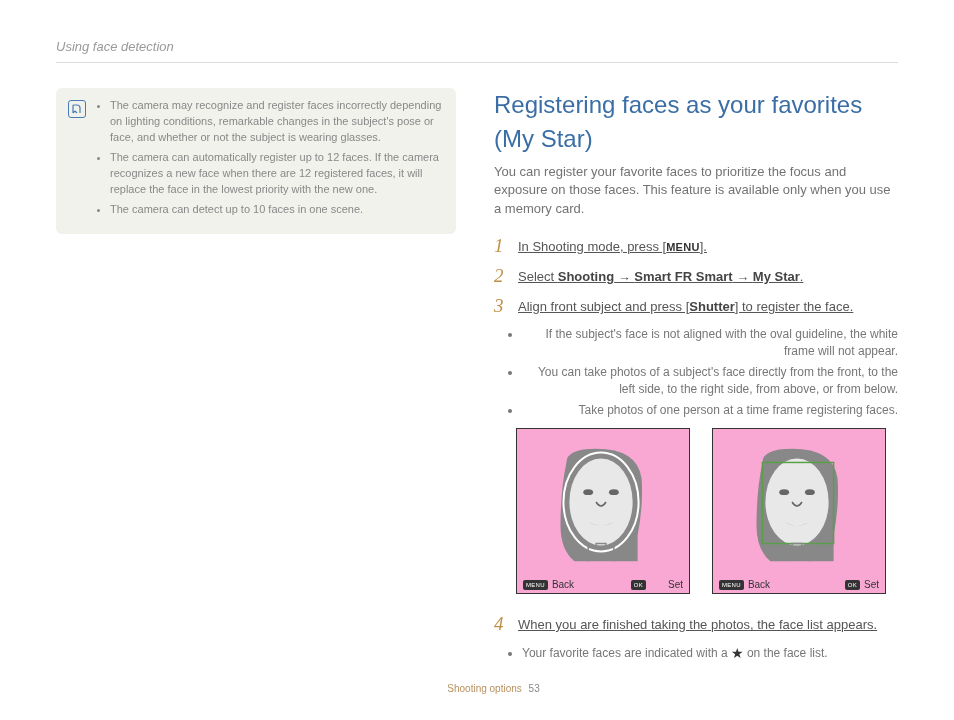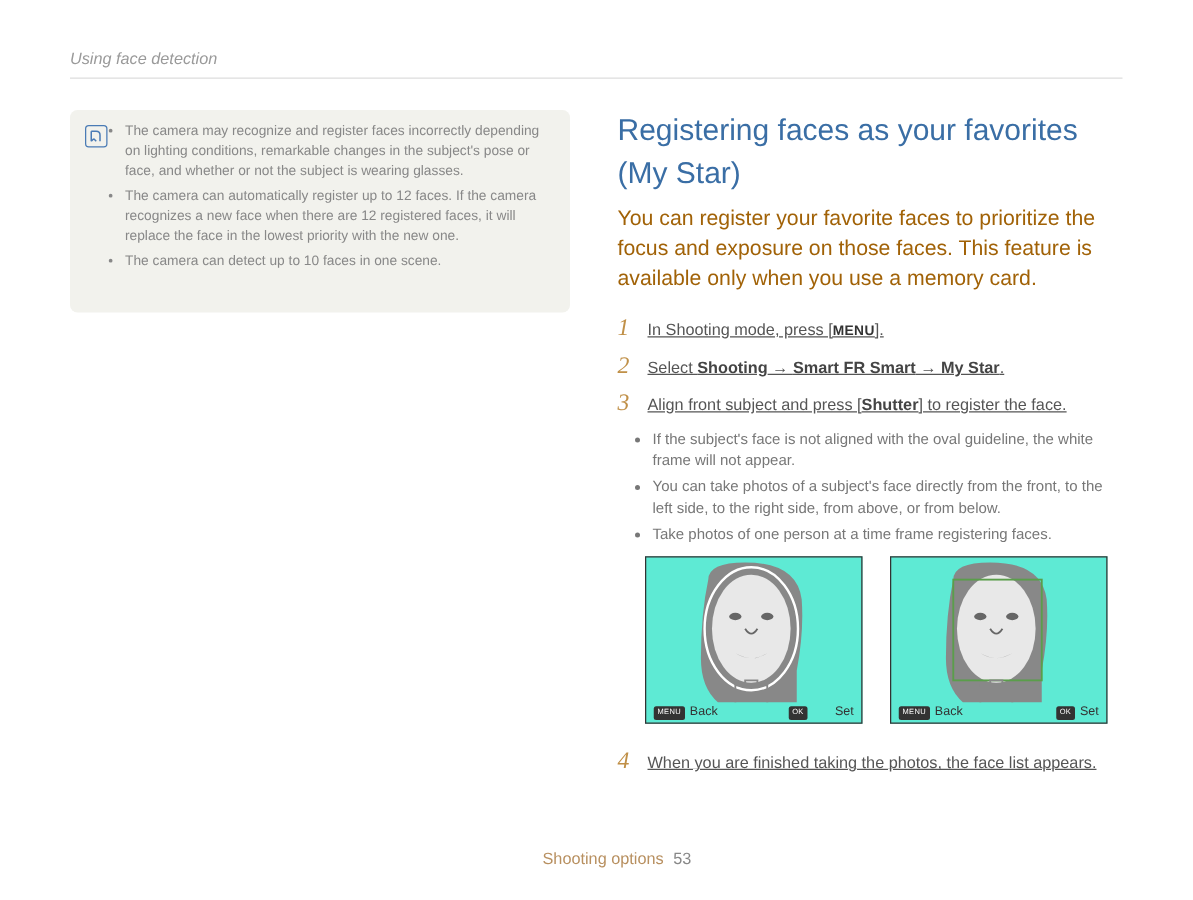--- a/index.html
+++ b/index.html
@@ -44,22 +44,23 @@
   .col-left {
     width: 400px;
     flex-shrink: 0;
   }
   .col-right {
     flex: 1;
   }
   .note-box {
     background: #f2f2ed;
     border-radius: 6px;
-    padding: 10px 14px 28px 12px;
-    display: flex;
+    padding: 10px 14px 12px 12px;
+    display: flex;
+    gap: 10px;
     font-size: 11px;
     color: #888;
     line-height: 1.45;
   }
   .note-icon {
     width: 18px;
     height: 18px;
     border: 1.5px solid #4a7bb5;
     border-radius: 3px;
     display: flex;
@@ -77,22 +78,22 @@
   .note-box li {
     margin-bottom: 4px;
   }
   .heading {
     color: #3a6ea5;
     font-size: 24px;
     font-weight: 400;
     margin-bottom: 8px;
   }
   .intro {
-    color: #a16207;
-    font-size: 17px;
+    color: #737373;
+    font-size: 13px;
     margin-bottom: 18px;
   }
   .steps { }
   .step {
     display: flex;
     gap: 8px;
     margin-bottom: 10px;
   }
   .step-num {
     color: #c09048;
@@ -113,32 +114,32 @@
   }
   .step-body b { color: #444; font-weight: 700; }
   .sub-bullets {
     list-style: disc;
     padding-left: 28px;
     font-size: 12px;
     color: #777;
     margin-top: 6px;
     margin-bottom: 10px;
   }
-  .sub-bullets li { margin-bottom: 4px; }
+  .sub-bullets li { margin-bottom: 4px; text-align: right; }
   .screens {
     display: flex;
     gap: 22px;
     margin: 8px 0 20px 22px;
   }
   .screen {
     width: 174px;
-    height: 134px;
+    height: 166px;
     border: 1px solid #333;
     position: relative;
-    background: #5eead4;
+    background: #f9a8d4;
     overflow: hidden;
   }
   .face-svg {
     display: block;
     width: 100%;
     height: calc(100% - 16px);
   }
   .screen-bar {
     position: absolute;
     bottom: 0;
@@ -175,21 +176,21 @@
     font-size: 12px;
     color: #777;
     margin-top: 6px;
   }
   .footer {
     position: absolute;
     bottom: 24px;
     left: 0;
     right: 0;
     text-align: center;
-    font-size: 13px;
+    font-size: 10px;
     color: #b89060;
     margin-left: 33px;
   }
   .footer .pg {
     color: #888;
     margin-left: 4px;
   }
   .menu-text { font-weight: 700; color: #333; font-size: 11px; letter-spacing: 0.3px;}
 </style>
 </head>
@@ -286,20 +287,25 @@
             <span>Set</span>
           </div>
         </div>
       </div>
 
       <div class="step">
         <div class="step-num">4</div>
         <div class="step-body">When you are finished taking the photos, the face list appears.</div>
       </div>
 
+      <ul class="small-bullets">
+        <li>
+          <span>Your favorite faces are indicated with a </span><span class="star-icon">★</span><span> on the face list.</span>
+        </li>
+      </ul>
 
     </div>
   </div>
 </div>
 
 <div class="footer">
   <span>Shooting options</span>
   <span class="pg">53</span>
 </div>
 

